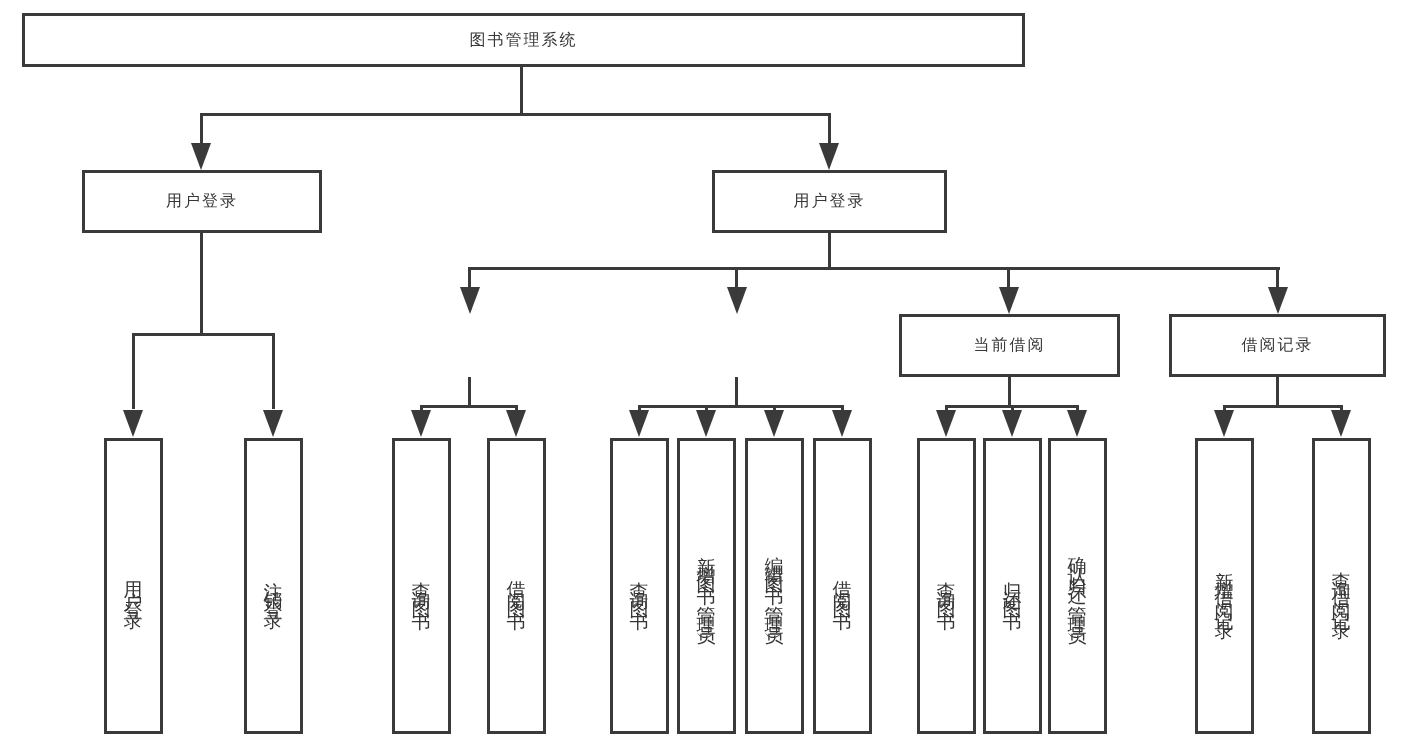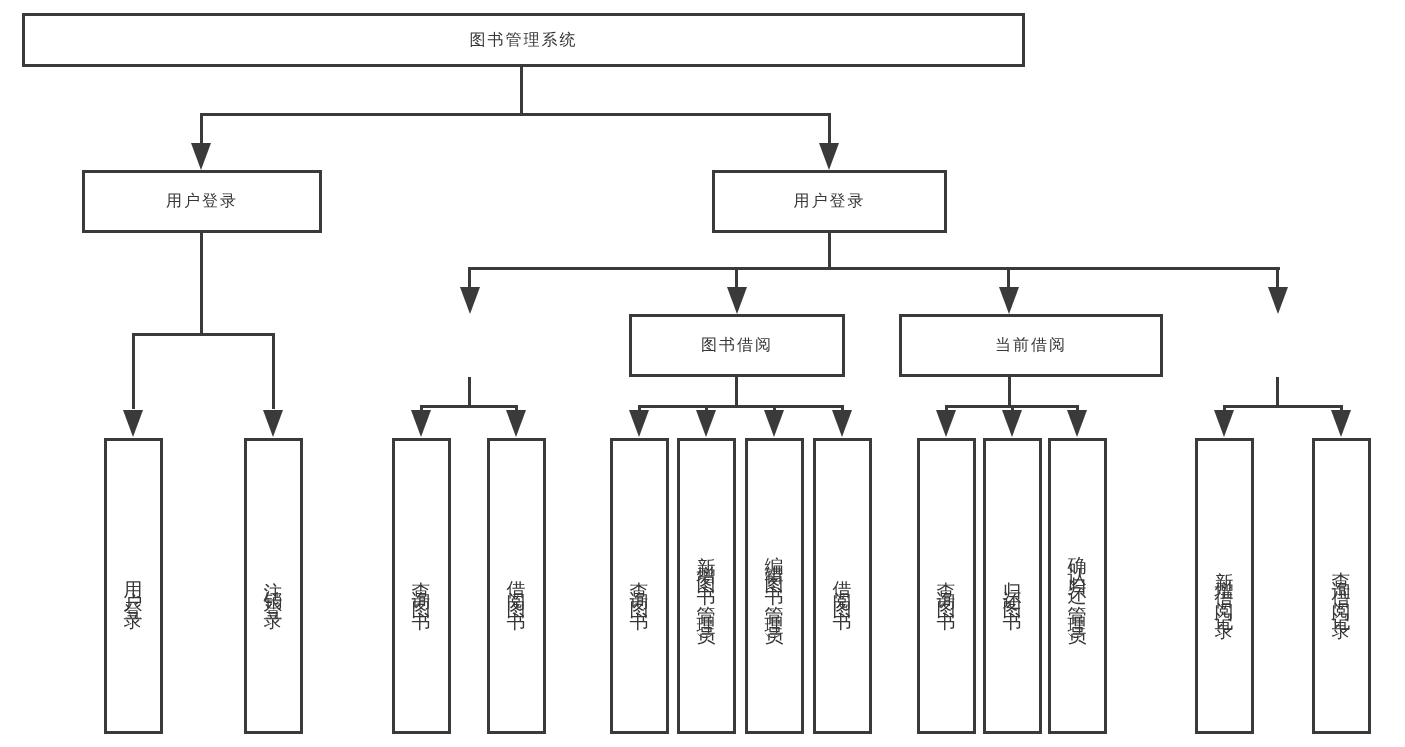--- a/index.html
+++ b/index.html
@@ -96,25 +96,25 @@
   <div class="hline" style="left:468px; top:267px; width:812px;"></div>
   <div class="vline" style="left:468px; top:267px; height:24px;"></div>
   <div class="arrow" style="left:460px; top:287px;"></div>
   <div class="vline" style="left:735px; top:267px; height:24px;"></div>
   <div class="arrow" style="left:727px; top:287px;"></div>
   <div class="vline" style="left:1007px; top:267px; height:24px;"></div>
   <div class="arrow" style="left:999px; top:287px;"></div>
   <div class="vline" style="left:1276px; top:267px; height:24px;"></div>
   <div class="arrow" style="left:1268px; top:287px;"></div>
 
-  <div class="box" style="left:629px; top:314px; width:216px; height:63px;">
-    <span>图书借阅</span>
+  <div class="box" style="left:899px; top:314px; width:221px; height:63px;">
+    <span>当前借阅</span>
   </div>
-  <div class="box" style="left:899px; top:314px; width:264px; height:63px;">
-    <span>当前借阅</span>
+  <div class="box" style="left:1169px; top:314px; width:217px; height:63px;">
+    <span>借阅记录</span>
   </div>
 
   <div class="vline" style="left:468px; top:377px; height:31px;"></div>
   <div class="hline" style="left:420px; top:405px; width:98px;"></div>
   <div class="vline" style="left:420px; top:405px; height:9px;"></div>
   <div class="arrow" style="left:411px; top:410px;"></div>
   <div class="vline" style="left:515px; top:405px; height:9px;"></div>
   <div class="arrow" style="left:506px; top:410px;"></div>
 
   <div class="vline" style="left:735px; top:377px; height:31px;"></div>

